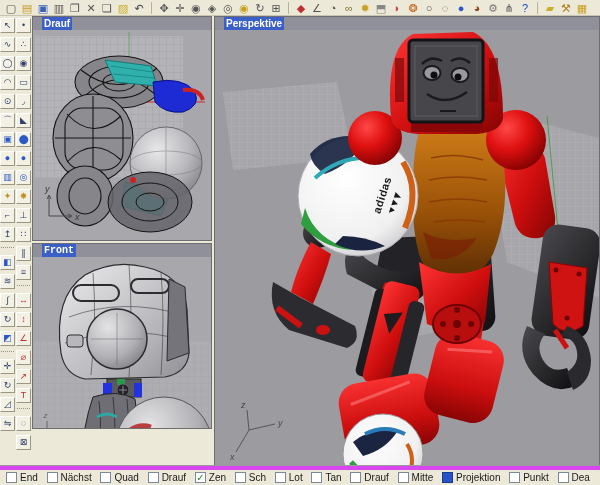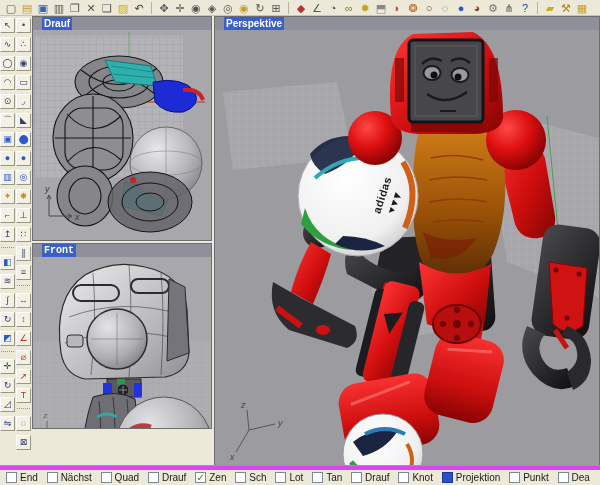--- a/index.html
+++ b/index.html
@@ -496,21 +496,21 @@
     <span class="osnap">
       <span class="cb"></span>
       <span>Tan</span>
     </span>
     <span class="osnap">
       <span class="cb"></span>
       <span>Drauf</span>
     </span>
     <span class="osnap">
       <span class="cb"></span>
-      <span>Knot</span>
+      <span>Mitte</span>
     </span>
     <span class="osnap">
       <span class="cb fill"></span>
       <span>Projektion</span>
     </span>
     <span class="osnap">
       <span class="cb"></span>
       <span>Punkt</span>
     </span>
     <span class="osnap">

